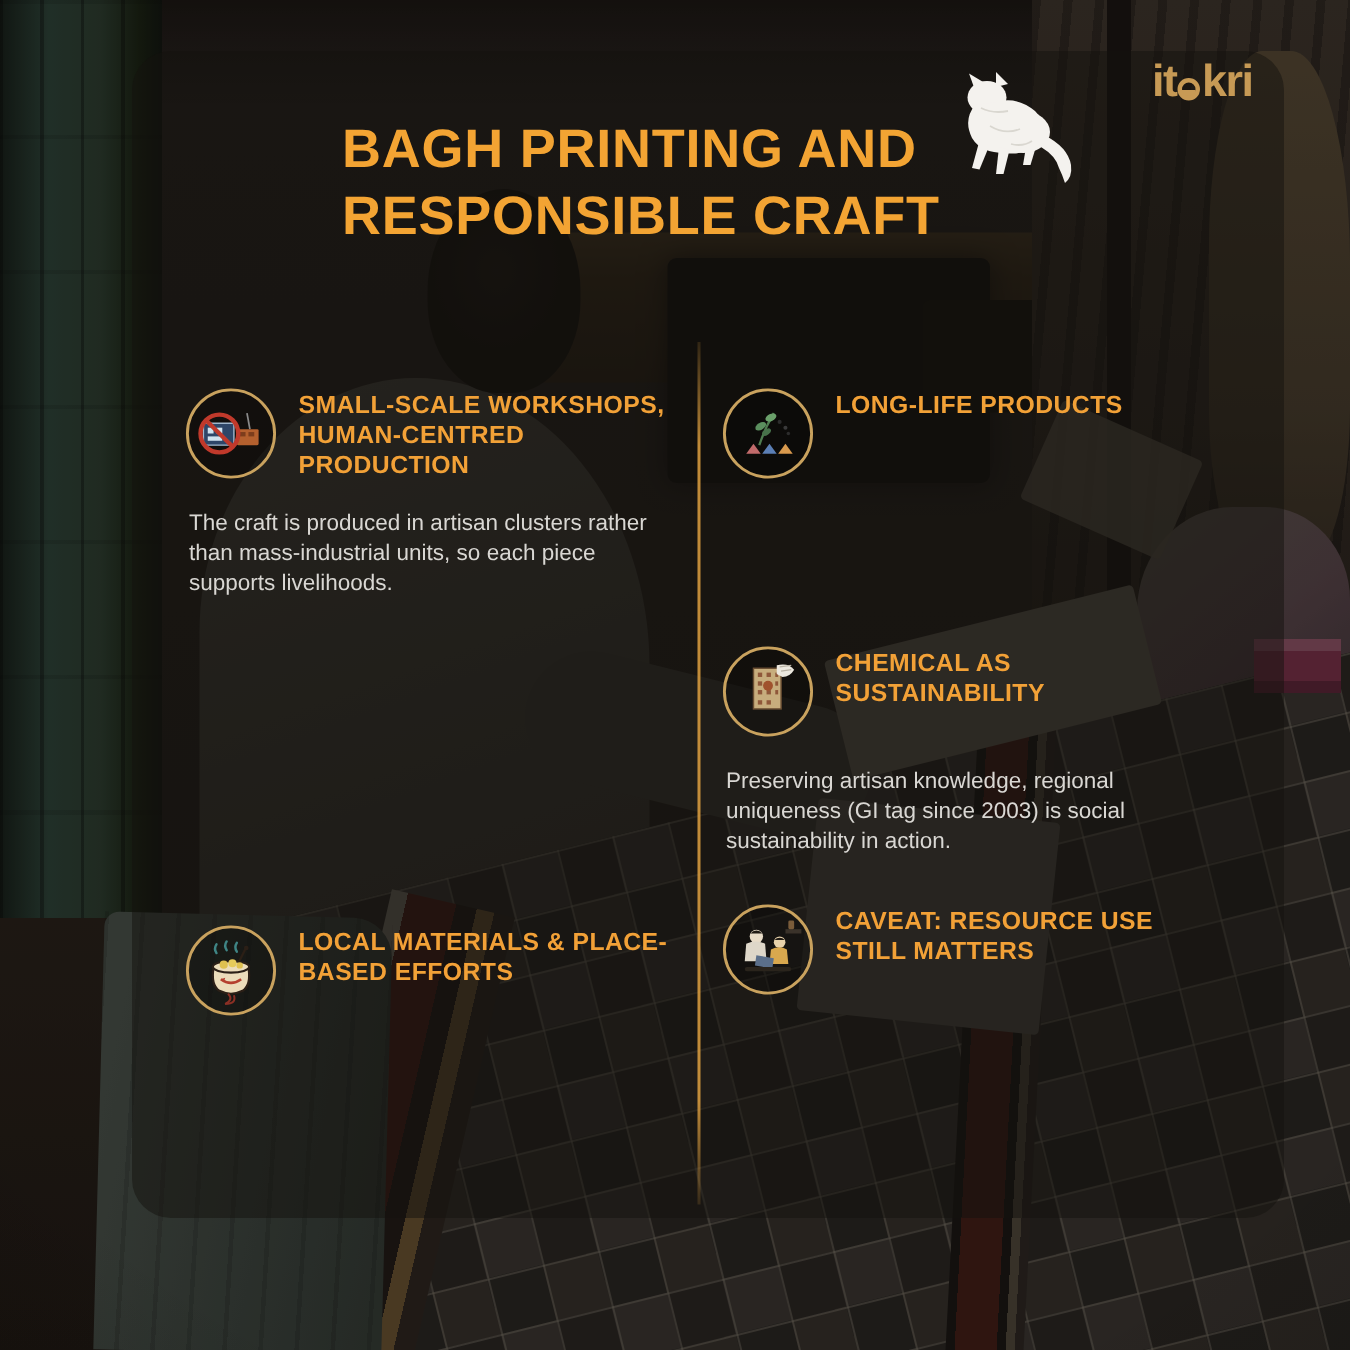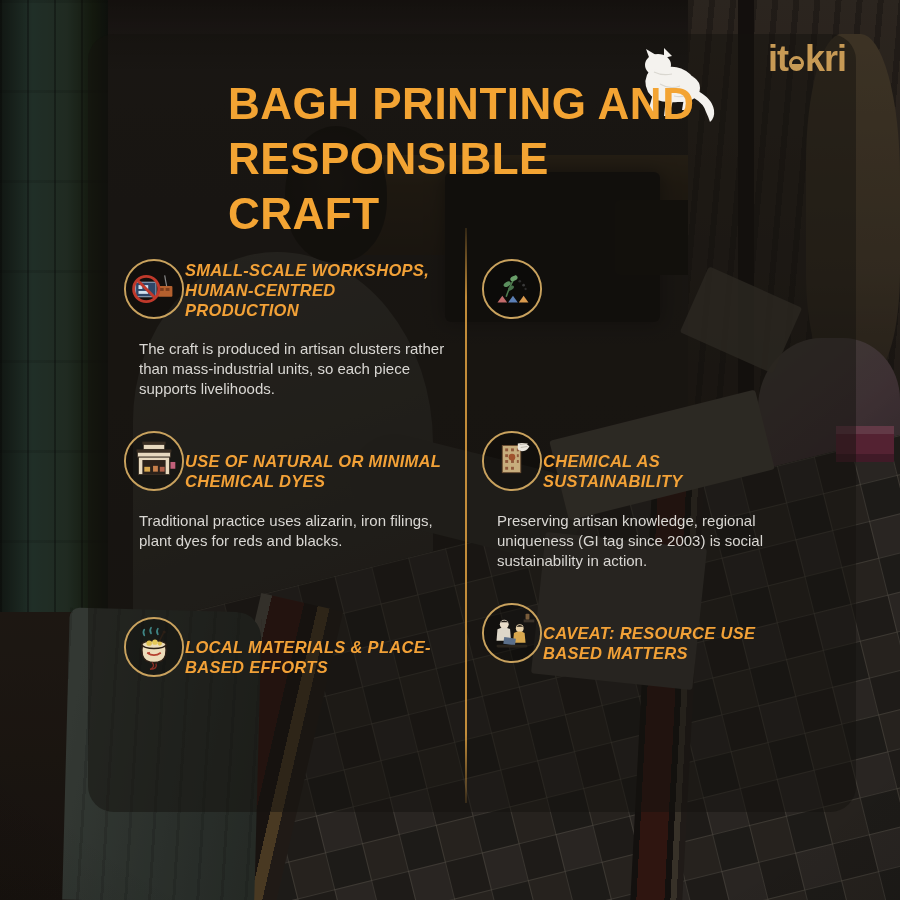--- a/index.html
+++ b/index.html
@@ -59,36 +59,36 @@
   .bg-paper3{left:690px;top:284px;width:102px;height:72px;transform:rotate(24deg);background:#5e574a;opacity:.85;border-radius:3px;}
   .bg-pinkbox{left:836px;top:426px;width:58px;height:36px;background:#7e2f4a;
     box-shadow:inset 0 8px 0 rgba(255,255,255,.18), inset 0 -8px 0 rgba(0,0,0,.25);}
   .bg-arm{left:348px;top:452px;width:235px;height:88px;transform:rotate(14deg);border-radius:44px;background:#3c3a33;}
   .bg-dim{inset:0;background:rgba(16,14,12,.38);}
   .bg-panel{left:88px;top:34px;width:768px;height:778px;border-radius:26px;background:rgba(19,17,14,.5);}
   .bg-vignette{inset:0;background:radial-gradient(120% 120% at 50% 40%,rgba(0,0,0,0) 55%,rgba(8,7,6,.5) 100%);}
   
   #content{position:absolute;inset:0;z-index:5;}
   .logo{left:768px;top:38px;display:flex;align-items:center;
-    color:#C79A55;font-weight:700;font-size:36px;letter-spacing:-1px;}
+    color:#C79A55;font-weight:700;font-size:30px;letter-spacing:-1px;}
   .logo .o{display:inline-block;width:15px;height:15px;border:3px solid #C79A55;border-radius:50%;
     margin:8px 1px 0 1px;background:linear-gradient(180deg,transparent 52%,#C79A55 52%);box-sizing:border-box;}
   .cat{left:620px;top:46px;width:104px;height:84px;}
   .title{left:228px;top:76px;width:480px;
-    font-size:44px;font-weight:800;line-height:1.25;letter-spacing:.5px;
+    font-size:36px;font-weight:800;line-height:1.25;letter-spacing:.5px;
     color:#F3A433;white-space:pre-line;}
   .divider{left:465px;top:228px;width:2px;height:575px;
     background:linear-gradient(180deg,rgba(223,160,64,.15) 0%,rgba(223,160,64,.85) 12%,rgba(223,160,64,.85) 88%,rgba(223,160,64,.15) 100%);}
   .sec{position:absolute;width:346px;}
-  .sec-head{display:flex;align-items:flex-end;font-style:italic;}
+  .sec-head{display:flex;gap:14px;align-items:flex-start;}
   .sec-icon{width:62px;height:62px;flex:none;}
   .sec-heading{padding-top:3px;font-size:16.5px;font-weight:700;letter-spacing:.3px;line-height:1.2;
     color:#F2A137;white-space:pre-line;}
   .sec .lw{width:262px;} .sec .rw{width:240px;}
-  .sec-body{margin-top:19px;margin-left:16px;font-size:15px;line-height:1.33;color:#D9D7D3;white-space:pre-line;}
+  .sec-body{margin-top:19px;margin-left:3px;font-size:15px;line-height:1.33;color:#D9D7D3;white-space:pre-line;}
   #s1{left:123px;top:258px;} #s2{left:481px;top:258px;}
   #s3{left:123px;top:430px;} #s4{left:481px;top:430px;}
   #s5{left:123px;top:616px;} #s6{left:481px;top:602px;}
 </style>
 </head>
 <body>
 
 <div id="bg">
   <div class="abs bg-base"></div>
   <div class="abs bg-wall"></div>
@@ -181,43 +181,25 @@
         <ellipse cx="27" cy="27" rx="4" ry="2.4" fill="#5b8f5e" transform="rotate(-30 27 27)"></ellipse>
         <ellipse cx="34" cy="21" rx="4" ry="2.4" fill="#6aa06a" transform="rotate(-25 34 21)"></ellipse>
         <ellipse cx="31" cy="31" rx="3.4" ry="2" fill="#47714a" transform="rotate(-35 31 31)"></ellipse>
         <circle cx="40" cy="24" r="1.4" fill="#2c2c2c"></circle>
           <circle cx="44" cy="28" r="1.4" fill="#3a3a3a"></circle>
           <circle cx="46" cy="32" r="1.2" fill="#2c2c2c"></circle>
         <path d="M17 46 L22 39 L27 46 Z" fill="#c26b6b"></path>
         <path d="M28 46 L33 39 L38 46 Z" fill="#5b7fb5"></path>
         <path d="M39 46 L44 39 L49 46 Z" fill="#d99a4e"></path>
       </svg>
+      <div class="sec-heading rw">LONG-LIFE PRODUCTS</div>
     </div>
   </div>
 
   <div class="sec" id="s3">
-    <div class="sec-head">
-      <svg class="sec-icon" viewBox="0 0 64 64">
-        <circle cx="32" cy="32" r="30" fill="rgba(0,0,0,.25)" stroke="#C9A25E" stroke-width="2"></circle>
-        <rect x="20" y="12" width="24" height="3" fill="#3a2f23"></rect>
-        <rect x="21" y="15" width="22" height="5" fill="#e7d9bf" stroke="#3a2f23" stroke-width=".8"></rect>
-        <rect x="14" y="20" width="36" height="3" fill="#3a2f23"></rect>
-        <rect x="15" y="23" width="34" height="5" fill="#e7d9bf" stroke="#3a2f23" stroke-width=".8"></rect>
-        <rect x="16" y="28" width="32" height="18" fill="#e7d9bf" stroke="#3a2f23" stroke-width=".9"></rect>
-        <rect x="20" y="31" width="24" height="15" fill="#2b211a"></rect>
-        <rect x="22" y="38" width="6" height="5" fill="#d9a84e"></rect>
-        <rect x="31" y="37" width="5" height="6" fill="#c77f4a"></rect>
-        <rect x="38" y="38" width="5" height="5" fill="#b0604a"></rect>
-        <rect x="49" y="33" width="5" height="7" fill="#c2607a"></rect>
-      </svg>
-      <div class="sec-heading lw">USE OF NATURAL OR MINIMAL
-CHEMICAL DYES</div>
-    </div>
-    <div class="sec-body">Traditional practice uses alizarin, iron filings,
-plant dyes for reds and blacks.</div>
   </div>
 
   <div class="sec" id="s4">
     <div class="sec-head">
       <svg class="sec-icon" viewBox="0 0 64 64">
         <circle cx="32" cy="32" r="30" fill="rgba(0,0,0,.25)" stroke="#C9A25E" stroke-width="2"></circle>
         <rect x="22" y="16" width="19" height="28" fill="#c7ad7d" stroke="#6b4f33" stroke-width="1"></rect>
         <g fill="#8a4f33" opacity=".9">
           <rect x="25" y="19" width="3" height="3"></rect>
             <rect x="31" y="19" width="3" height="3"></rect>
@@ -272,17 +254,17 @@
         <circle cx="24" cy="23" r="4.6" fill="#e8dcc8"></circle>
         <path d="M20 21 a5 5 0 0 1 8 0 Z" fill="#1f1a14"></path>
         <path d="M17 28 q7 -3 13 0 l1 12 l-15 0 Z" fill="#ded7c9"></path>
         <circle cx="40" cy="27" r="4" fill="#e8d2ab"></circle>
         <path d="M36.5 25.5 a4.5 4.5 0 0 1 7 0 Z" fill="#1f1a14"></path>
         <path d="M34 32 q6 -3 11 0 l1 10 l-13 0 Z" fill="#d9a84e"></path>
         <path d="M24 36 l12 2 l-1 7 l-12 -2 Z" fill="#5b6f8a"></path>
         <rect x="16" y="44" width="32" height="3" rx="1.5" fill="#2a241c"></rect>
       </svg>
       <div class="sec-heading rw">CAVEAT: RESOURCE USE
-BASED MATTERS</div>
+STILL MATTERS</div>
     </div>
   </div>
 
 </div>
 
 </body></html>

